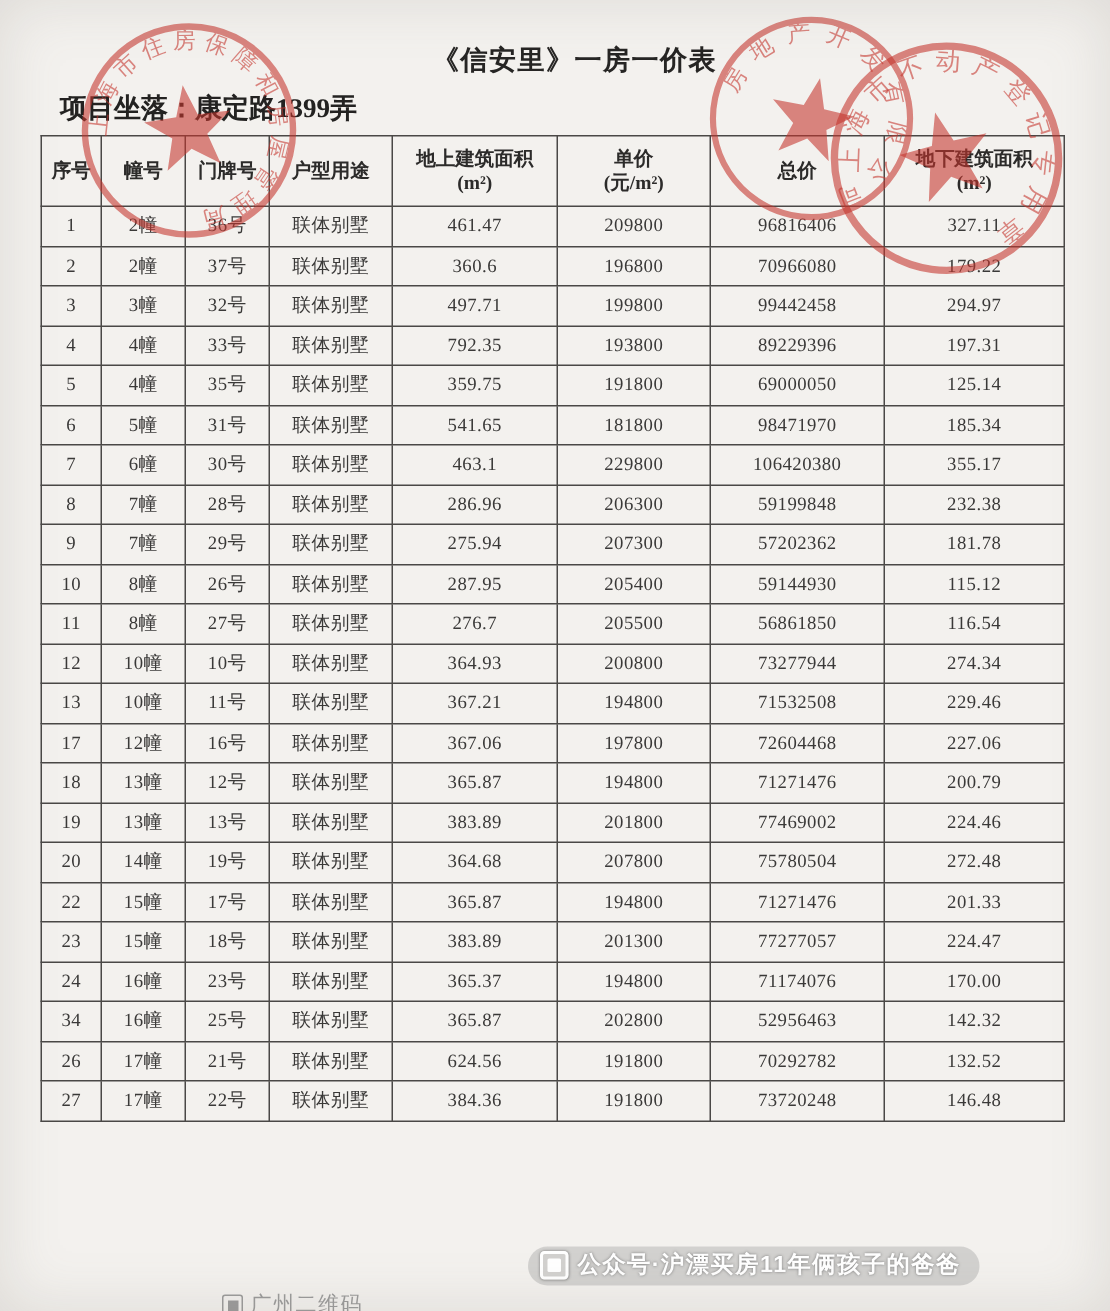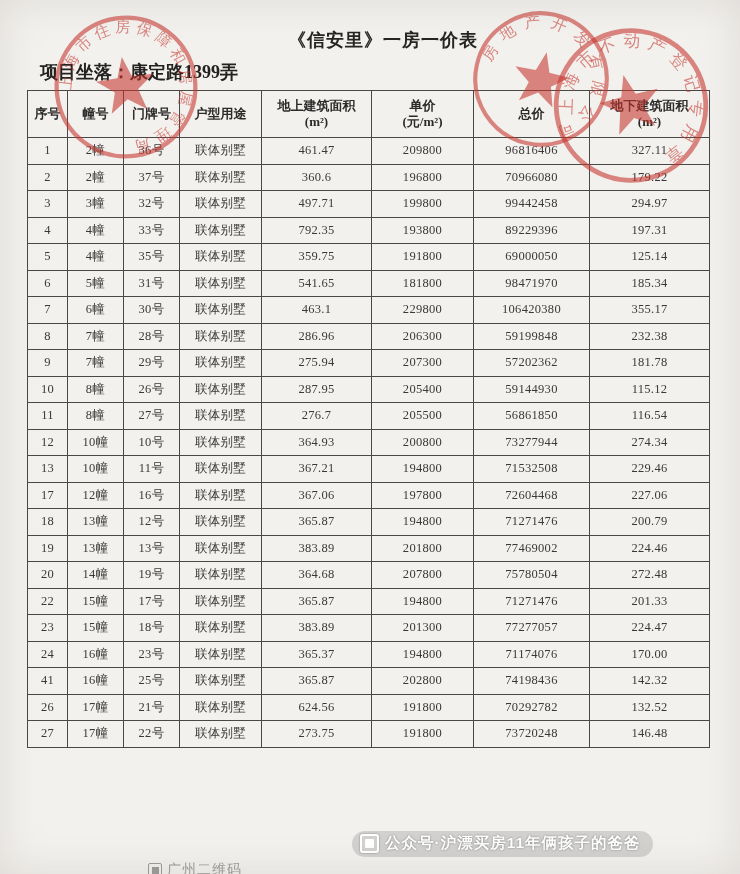--- a/index.html
+++ b/index.html
@@ -303,45 +303,45 @@
           <td>24</td>
           <td>16幢</td>
           <td>23号</td>
           <td>联体别墅</td>
           <td>365.37</td>
           <td>194800</td>
           <td>71174076</td>
           <td>170.00</td>
         </tr>
         <tr>
-          <td>41</td>
+          <td>34</td>
           <td>16幢</td>
           <td>25号</td>
           <td>联体别墅</td>
           <td>365.87</td>
           <td>202800</td>
-          <td>74198436</td>
+          <td>52956463</td>
           <td>142.32</td>
         </tr>
         <tr>
           <td>26</td>
           <td>17幢</td>
           <td>21号</td>
           <td>联体别墅</td>
           <td>624.56</td>
           <td>191800</td>
           <td>70292782</td>
           <td>132.52</td>
         </tr>
         <tr>
           <td>27</td>
           <td>17幢</td>
           <td>22号</td>
           <td>联体别墅</td>
-          <td>273.75</td>
+          <td>384.36</td>
           <td>191800</td>
           <td>73720248</td>
           <td>146.48</td>
         </tr>
       </tbody>
   </table>
 
   <div class="stamp" style="left:50px;top:2px;width:152px;transform:rotate(-8deg);">
     <svg width="152" height="170" viewBox="0 0 160 170">
       <circle cx="80" cy="85" r="73" fill="none" stroke="currentColor" stroke-width="4.5"></circle>

